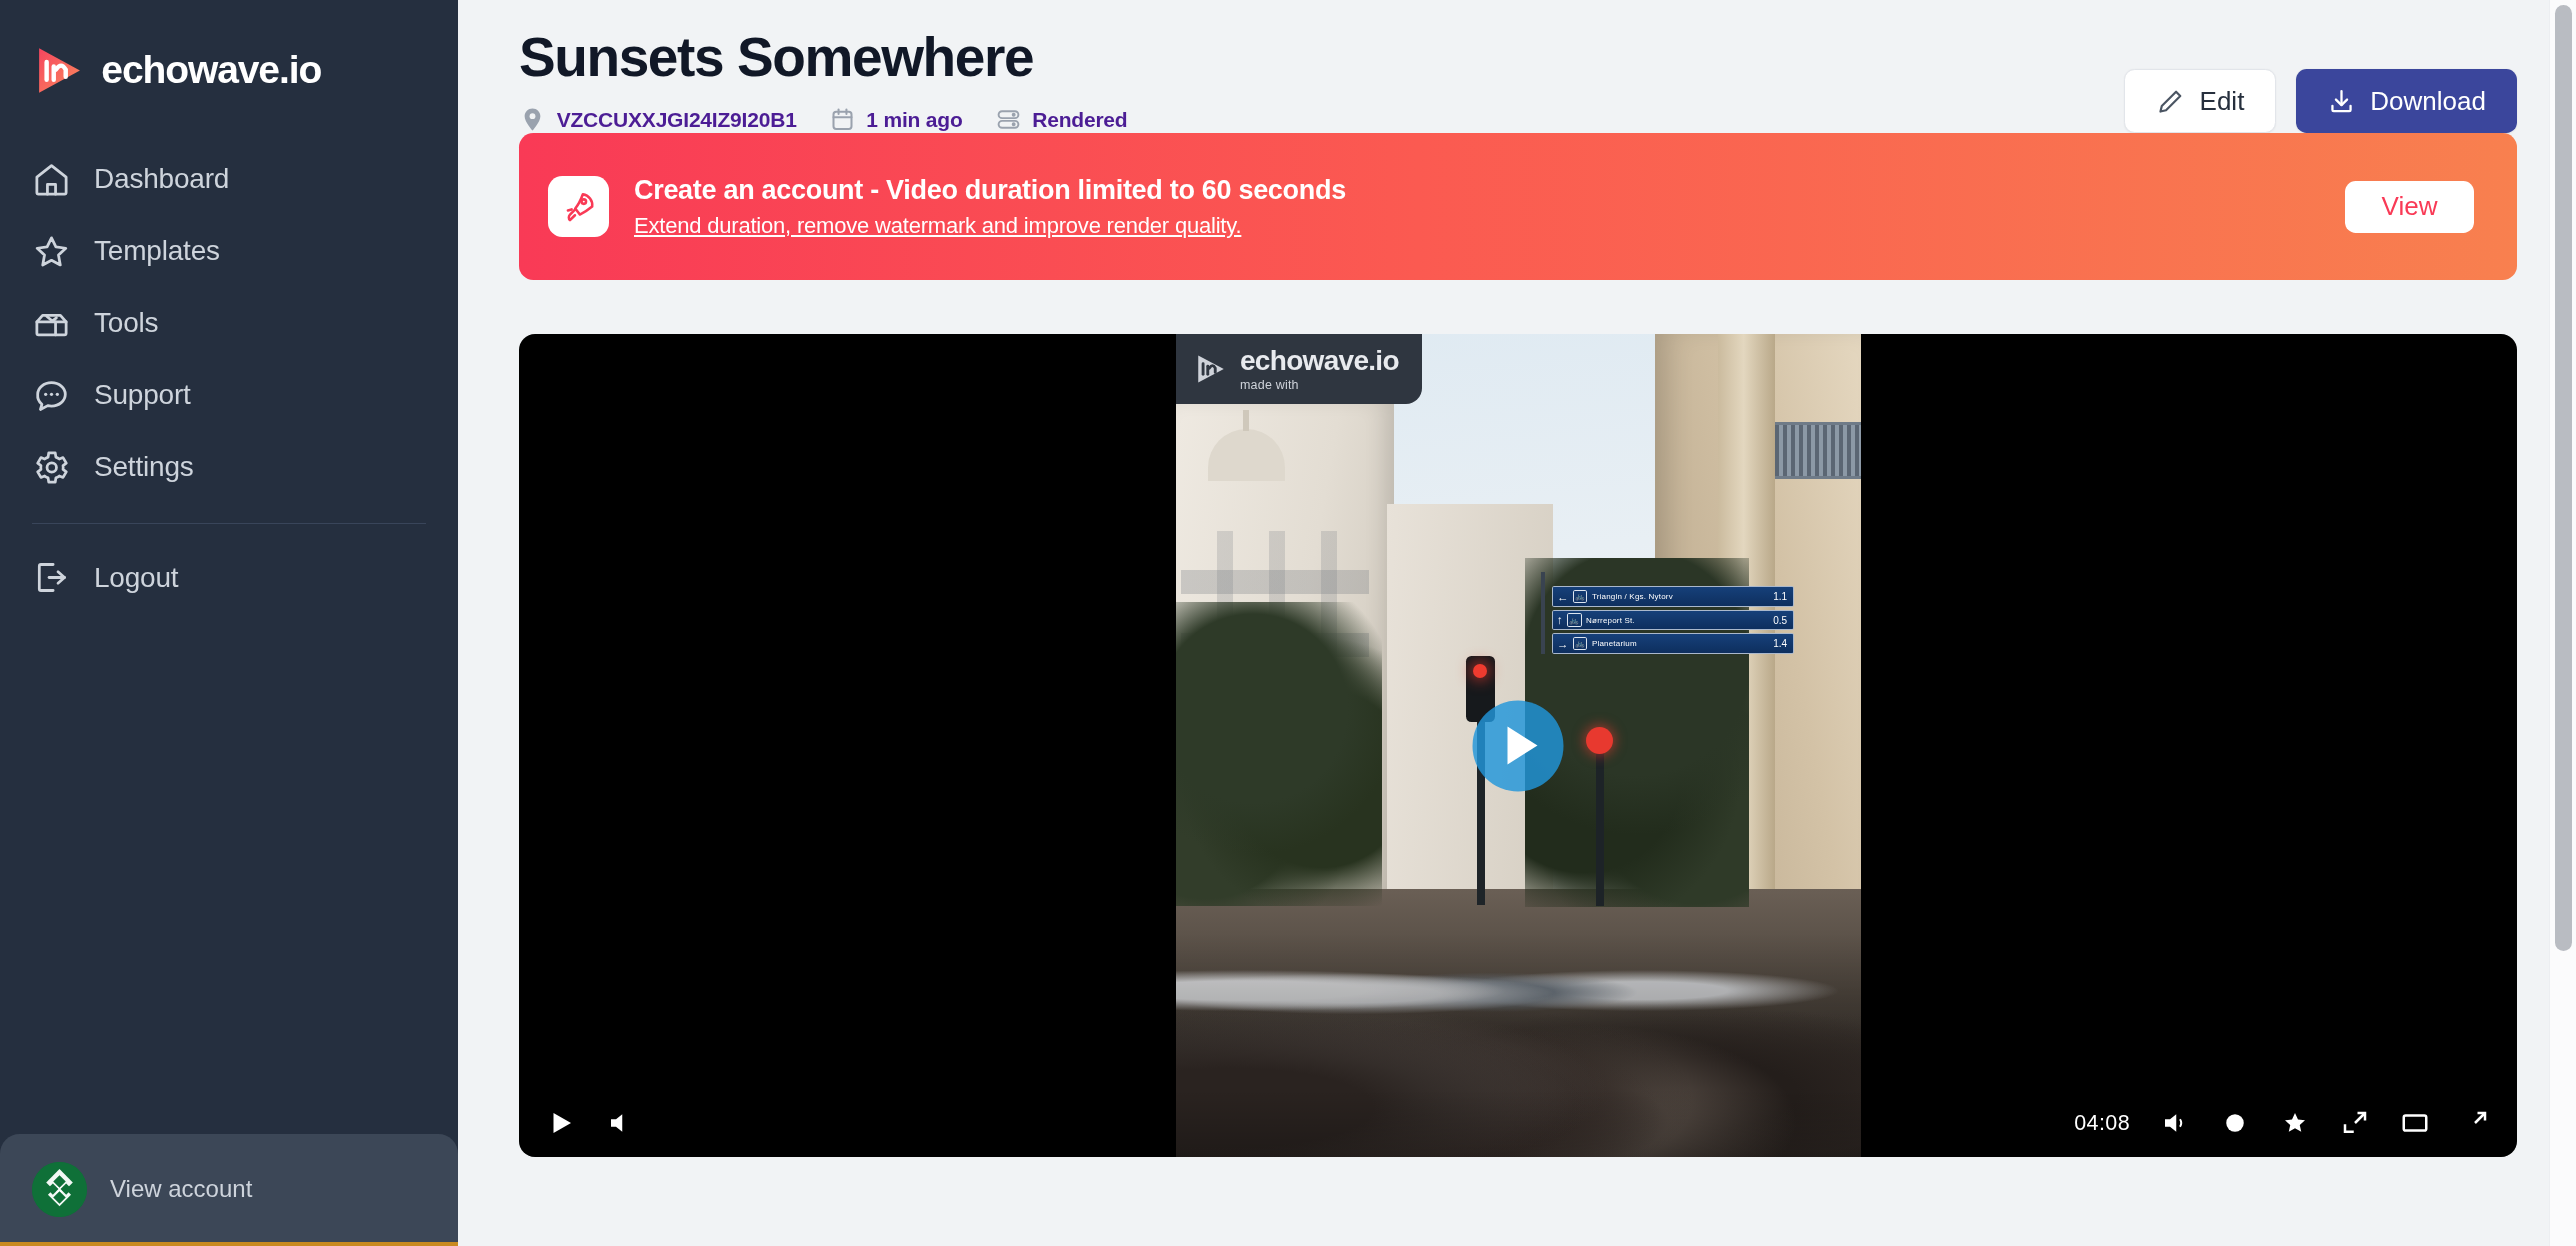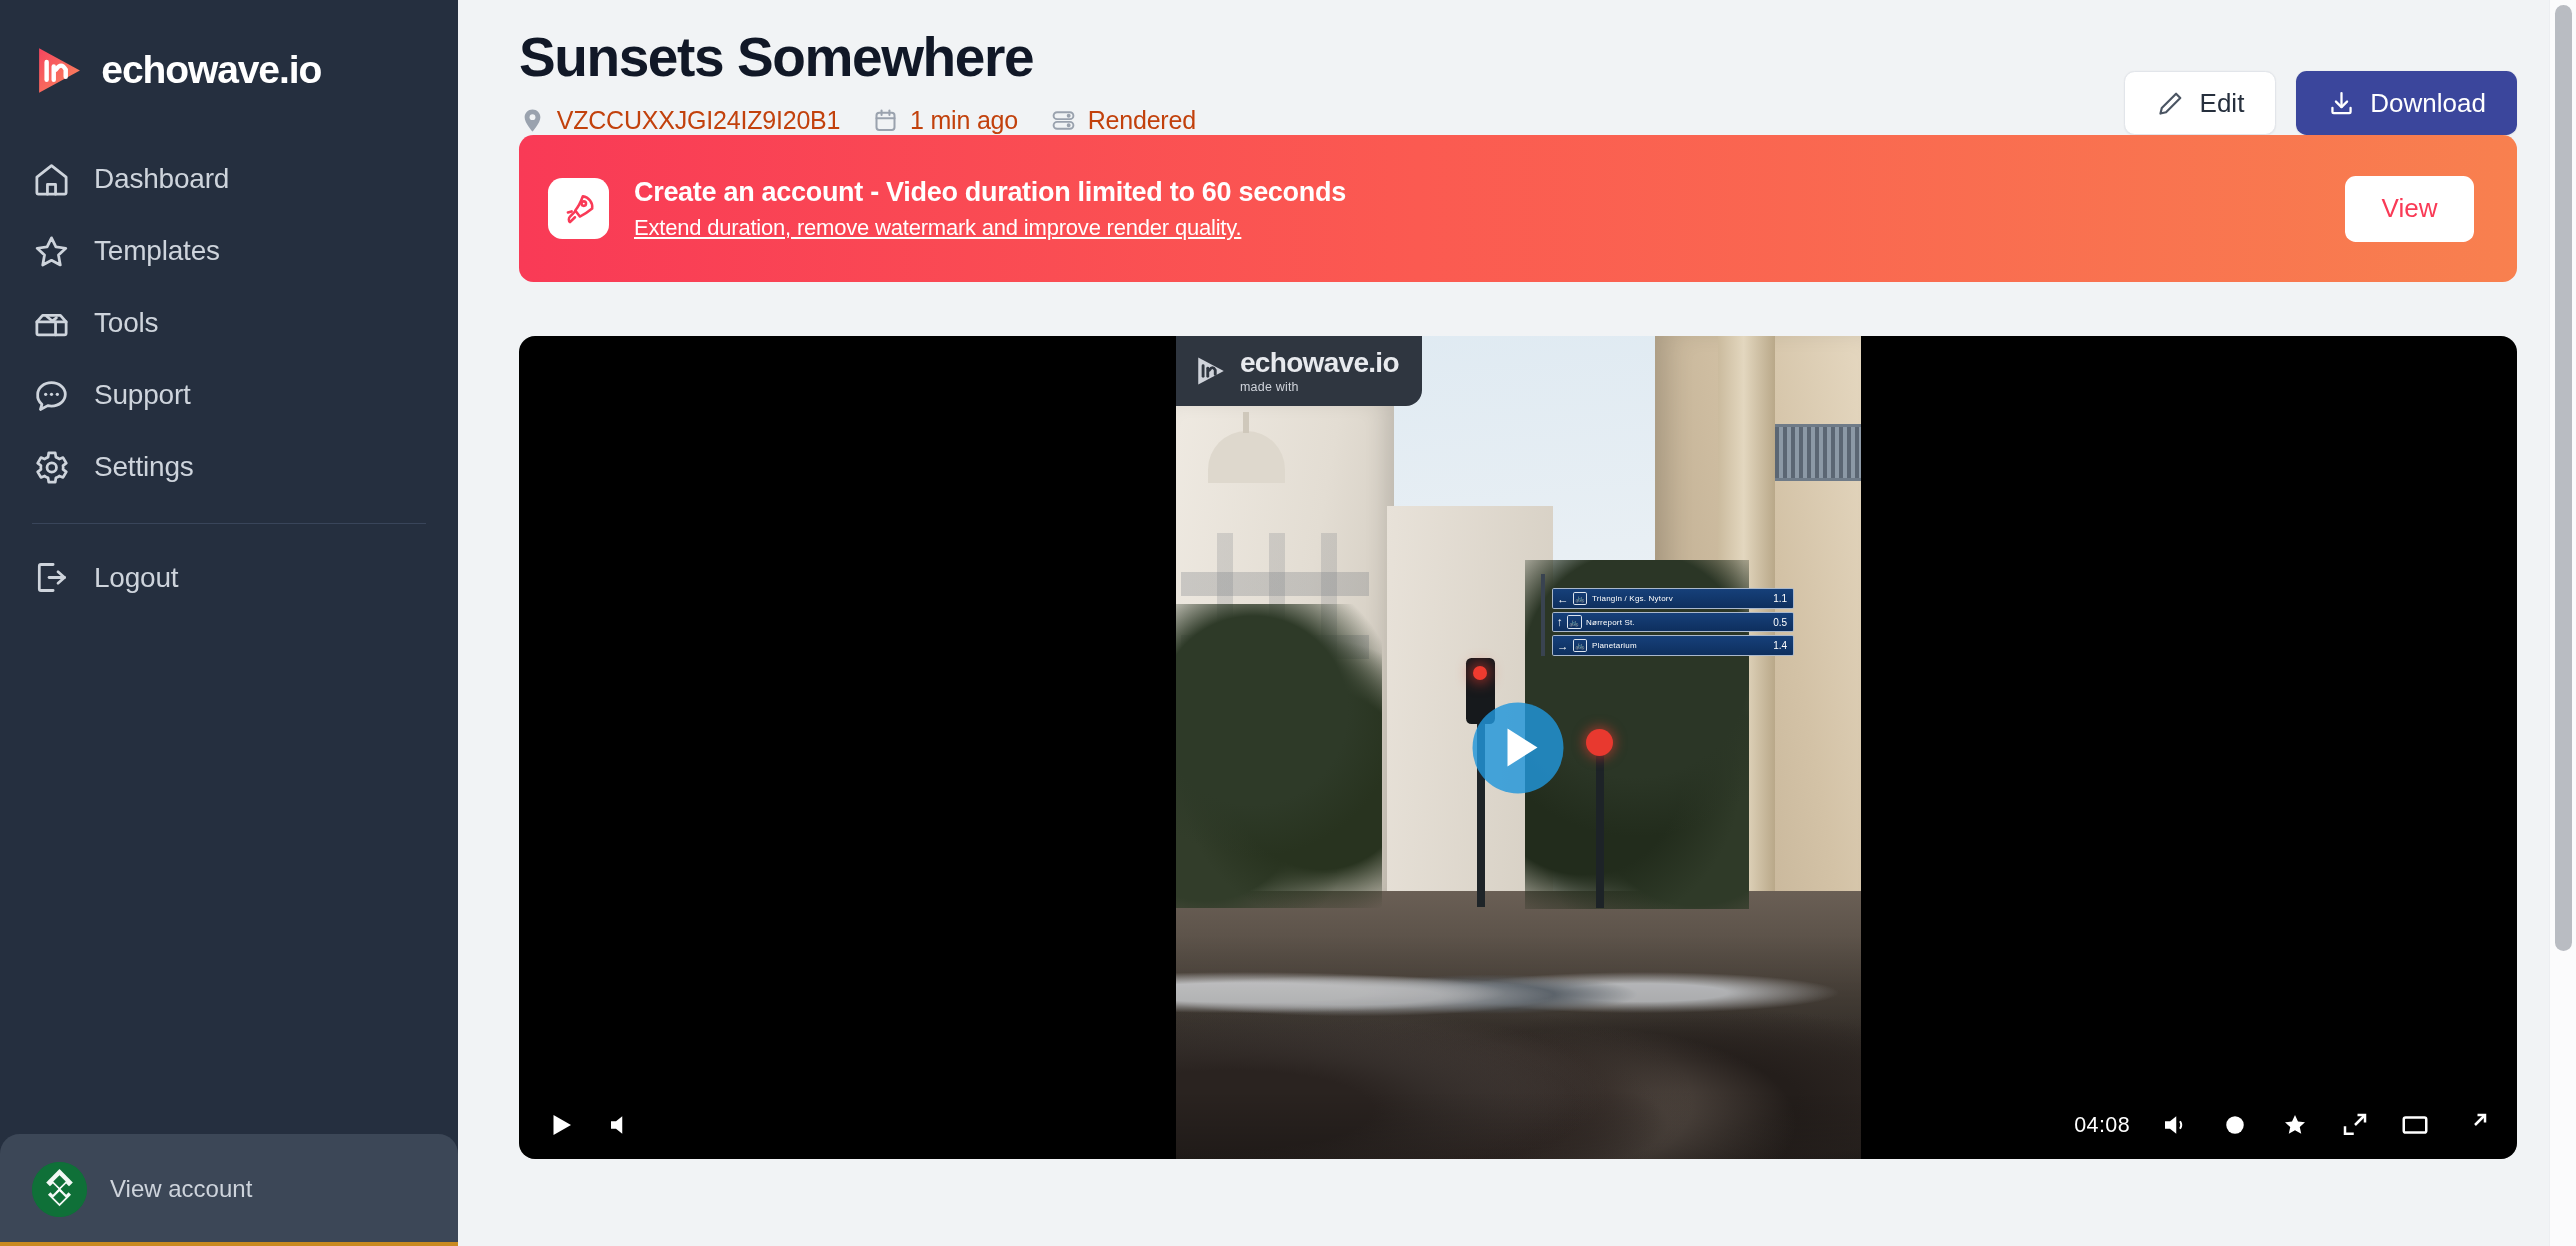--- a/index.html
+++ b/index.html
@@ -79,21 +79,21 @@
     font-size: 55px; font-weight: 700; color: #111827;
     letter-spacing: -1.4px; line-height: 1.05;
   }
   .meta-row {
     display: flex; align-items: center; gap: 32px;
     margin-top: 19.7px;
   }
   .meta-item { display: flex; align-items: center; gap: 10.7px; }
   .meta-icon { width: 27px; height: 27px; flex:0 0 27px; display:flex; align-items:center; justify-content:center;}
   .meta-icon svg { width: 27px; height: 27px; display:block; }
-  .meta-text { font-size: 25px; color: #c2410c; letter-spacing: -0.2px; }
+  .meta-text { font-size: 21px; color: #4c1d95; letter-spacing: -0.2px; font-weight: bold; }
 
   .head-actions { display: flex; align-items: center; gap: 19.7px; padding-top: 10.7px; }
   .btn {
     display: flex; align-items: center; justify-content: center; gap: 14.3px;
     height: 64px; border-radius: 10.7px;
     font-size: 26px; cursor: pointer; border: none;
     font-family: "Liberation Sans", sans-serif;
   }
   .btn-edit {
     background: #ffffff; color: #262f3d;
@@ -119,21 +119,21 @@
     background: #ffffff; flex: 0 0 61px;
     display: flex; align-items: center; justify-content: center;
     margin-right: 25px;
   }
   .banner-icon svg { width: 36px; height: 36px; display:block; }
   .banner-text { flex: 1 1 auto; }
   .banner-title { font-size: 27px; font-weight: 700; color:#ffffff; letter-spacing:-0.3px; }
   .banner-sub { font-size: 22px; color:#ffffff; margin-top: 7.2px; letter-spacing:-0.2px;text-decoration:underline; }
   .banner-btn {
     background:#ffffff; color:#f93a56; border:none;
-    width: 129px; height: 66px; border-radius: 10.7px;
+    width: 129px; height: 52px; border-radius: 10.7px;
     font-size: 26px; cursor: pointer;
     font-family: "Liberation Sans", sans-serif;
   }
 
   
   .video-wrap {
     margin-top: 54px;
     height: 823px;
     border-radius: 16px;
     background: #000000;

